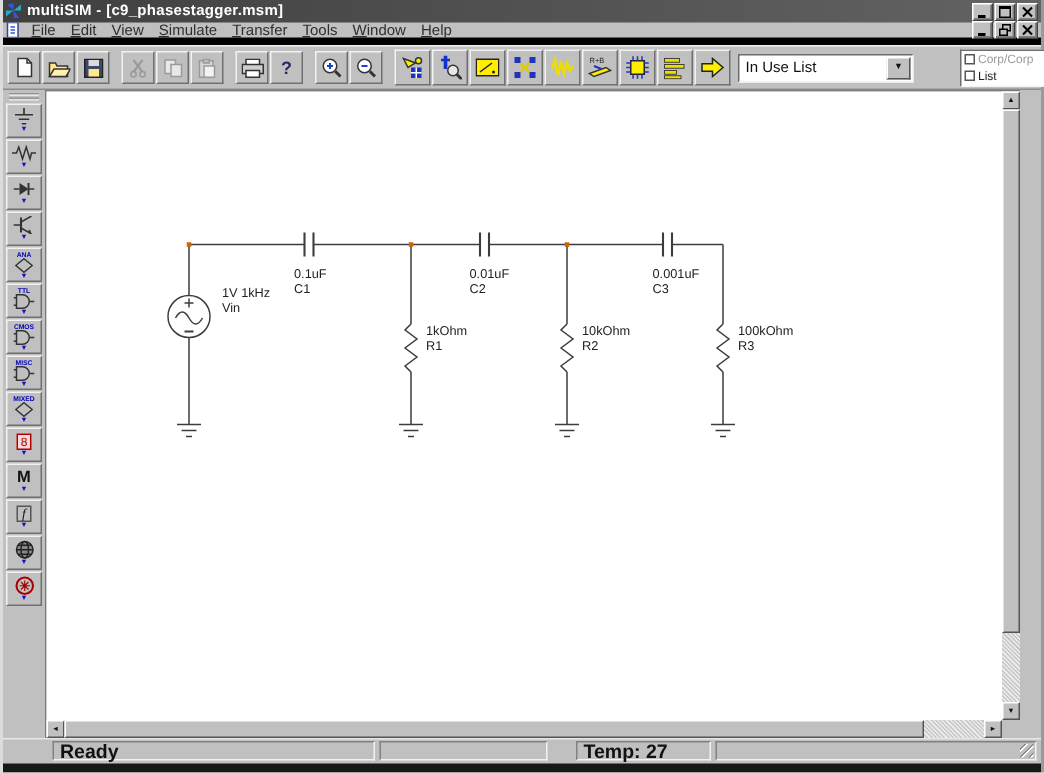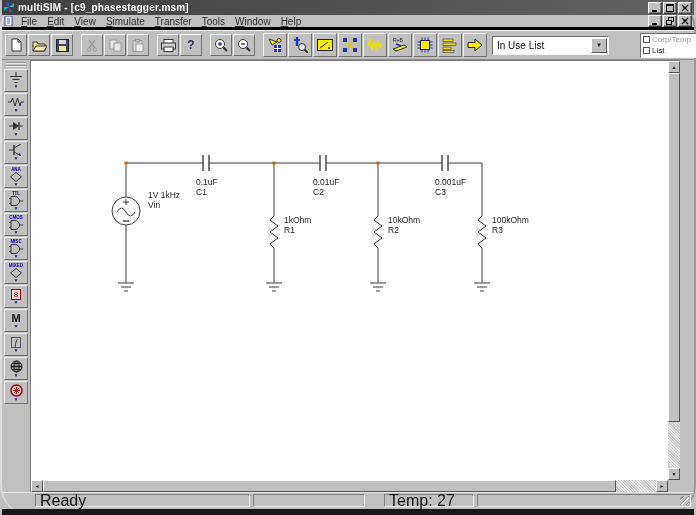--- a/index.html
+++ b/index.html
@@ -1,33 +1,33 @@
 <!DOCTYPE html>
 <html><head>
 <meta charset="utf-8">
 <style>
   * { margin:0; padding:0; box-sizing:border-box; }
   html,body { width:696px; height:515px; }
   body { font-family:"Liberation Sans", sans-serif; background:#c0c0c0; overflow:hidden; }
   .app { width:696px; height:515px; display:flex; flex-direction:column;
-         border-left:2px solid #dcdcdc; border-right:2px solid #9a9a9a; background:#c0c0c0;border-radius:30px; }
+         border-left:2px solid #dcdcdc; border-right:2px solid #9a9a9a; background:#c0c0c0; }
 
   
   .titlebar { height:15px; background:linear-gradient(90deg,#3f3f3f,#636363);
               display:flex; align-items:center; padding:1px 2px; flex:0 0 auto; }
   .titlebar .title { color:#fff; font-size:10px; font-weight:bold; margin-left:3px; flex:1;
                      white-space:nowrap; overflow:hidden; letter-spacing:.2px; }
   .winbtn { width:14px; height:12px; background:#c0c0c0; border:1px solid;
             border-color:#fff #404040 #404040 #fff; box-shadow:inset -1px -1px 0 #808080;
             display:flex; align-items:center; justify-content:center; margin-left:1px; }
   .winbtn svg { display:block; }
 
   
   .menubar { height:15px; display:flex; align-items:center; padding:0 2px; flex:0 0 auto;
-             border-bottom:3px solid #000000; }
+             border-bottom:5px solid #000000; }
   .menu-item { font-size:10px; color:#2f2f2f; padding:1px 5px; white-space:nowrap; }
   .menu-item u { text-decoration:underline; }
   .menubar .spacer { flex:1; }
 
   
   .toolbar { height:30px; display:flex; align-items:center; padding:2px 3px; gap:1px; flex:0 0 auto;
              border-top:1px solid #efefef; border-bottom:1px solid #8c8c8c; }
   .tbtn { width:22px; height:22px; background:#c0c0c0; border:1px solid;
           border-color:#f2f2f2 #707070 #707070 #f2f2f2;
           display:flex; align-items:center; justify-content:center; flex:0 0 auto; }
@@ -78,22 +78,22 @@
   .dither { background-image:repeating-linear-gradient(45deg,#e9e9e9 0 1px,#c9c9c9 1px 2px); }
   .sarrow { position:absolute; width:12px; height:12px; background:#c0c0c0; border:1px solid;
             border-color:#fff #555 #555 #fff; font-size:5px; color:#111;
             display:flex; align-items:center; justify-content:center; }
   .thumb { position:absolute; background:#c0c0c0; border:1px solid; border-color:#fff #555 #555 #fff; }
   .corner { position:absolute; right:0; bottom:0; width:12px; height:12px; background:#c0c0c0; }
 
   
   .statusbar { height:17px; flex:0 0 auto; display:flex; align-items:stretch; gap:3px;
                padding:1px 3px 2px 33px; border-top:1px solid #e8e8e8; }
-  .spanel { border:1px solid; border-color:#818181 #f2f2f2 #f2f2f2 #818181; font-size:16px;
-            color:#111; padding:0 4px; display:flex; align-items:center; white-space:nowrap; }
+  .spanel { border:1px solid; border-color:#818181 #f2f2f2 #f2f2f2 #818181; font-size:13px;
+            color:#111; padding:0 4px; display:flex; align-items:center; white-space:nowrap;font-weight:bold; }
   .sp1 { width:215px; } .sp2 { width:112px; } .sp3 { width:90px;margin-left:16px; } .sp4 { flex:1; position:relative; }
   .gripper { position:absolute; right:1px; bottom:1px; width:9px; height:9px;
              background:repeating-linear-gradient(135deg,transparent 0 2px,#8d8d8d 2px 3px,#fff 3px 4px); }
   .bottomedge { height:6px; background:#181818; flex:0 0 auto; }
 </style>
 </head>
 <body>
 
 <div class="app">
 
@@ -287,21 +287,21 @@
         </svg>
       </div>
     <div class="combo">
       <span class="val">In Use List</span>
       <span class="drop">▼</span>
     </div>
     <div class="dbbox">
       <div class="dbrows">
         <div class="dbrow dim">
           <span class="cb"></span>
-          <span class="lbl">Corp/Temp</span>
+          <span class="lbl">Corp/Corp</span>
         </div>
         <div class="dbrow">
           <span class="cb"></span>
           <span class="lbl">List</span>
         </div>
       </div>
       <div class="dbscroll">
         <span class="mini-arrow">▲</span>
         <span class="mini-arrow">▼</span>
       </div>

